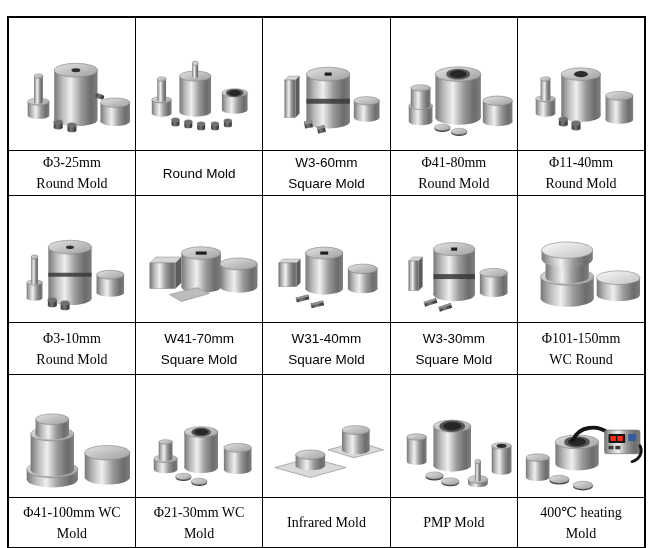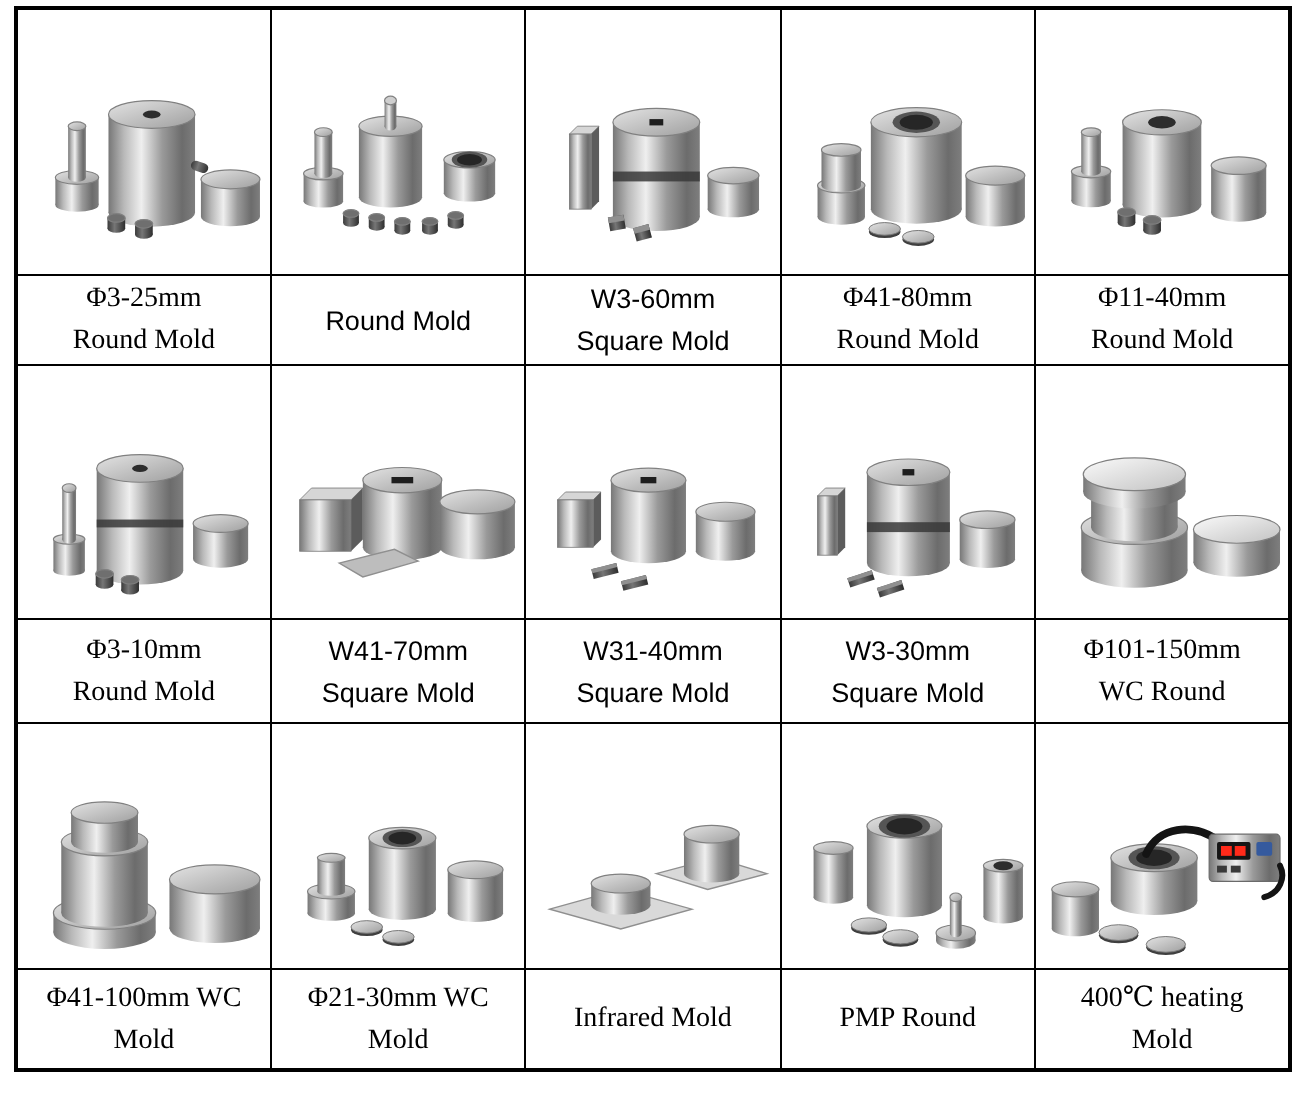--- a/index.html
+++ b/index.html
@@ -1,21 +1,21 @@
 <!DOCTYPE html>
 <html><head>
 <meta charset="utf-8">
 <style>
   html,body{margin:0;padding:0}
   body{
     width:655px;height:548px;background:#ffffff;color:#000;
     font-family:"Liberation Serif","DejaVu Serif",serif;
     position:relative;overflow:hidden;
   }
-  .wrap{position:absolute;left:7px;top:3px}
+  .wrap{position:absolute;left:7px;top:16px}
   table{border-collapse:collapse;table-layout:fixed;width:639px;border:2px solid #000}
   td{border:1px solid #000;padding:0;text-align:center;vertical-align:middle;overflow:hidden}
   tr.r1i td{height:132px}
   tr.r1l td{height:44px}
   tr.r2i td{height:126px}
   tr.r2l td{height:51px}
   tr.r3i td{height:122px}
   tr.r3l td{height:49px}
   .scene{width:100%;height:100%}
   .scene svg{display:block;width:100%;height:100%}
@@ -513,21 +513,21 @@
               <span>Mold</span>
             </div>
           </td>
     <td>
             <div class="label">
               <span>Infrared Mold</span>
             </div>
           </td>
     <td>
             <div class="label">
-              <span>PMP Round</span>
+              <span>PMP Mold</span>
             </div>
           </td>
     <td>
             <div class="label">
               <span>400℃ heating</span>
               <span>Mold</span>
             </div>
           </td>
   </tr>
 </tbody>

